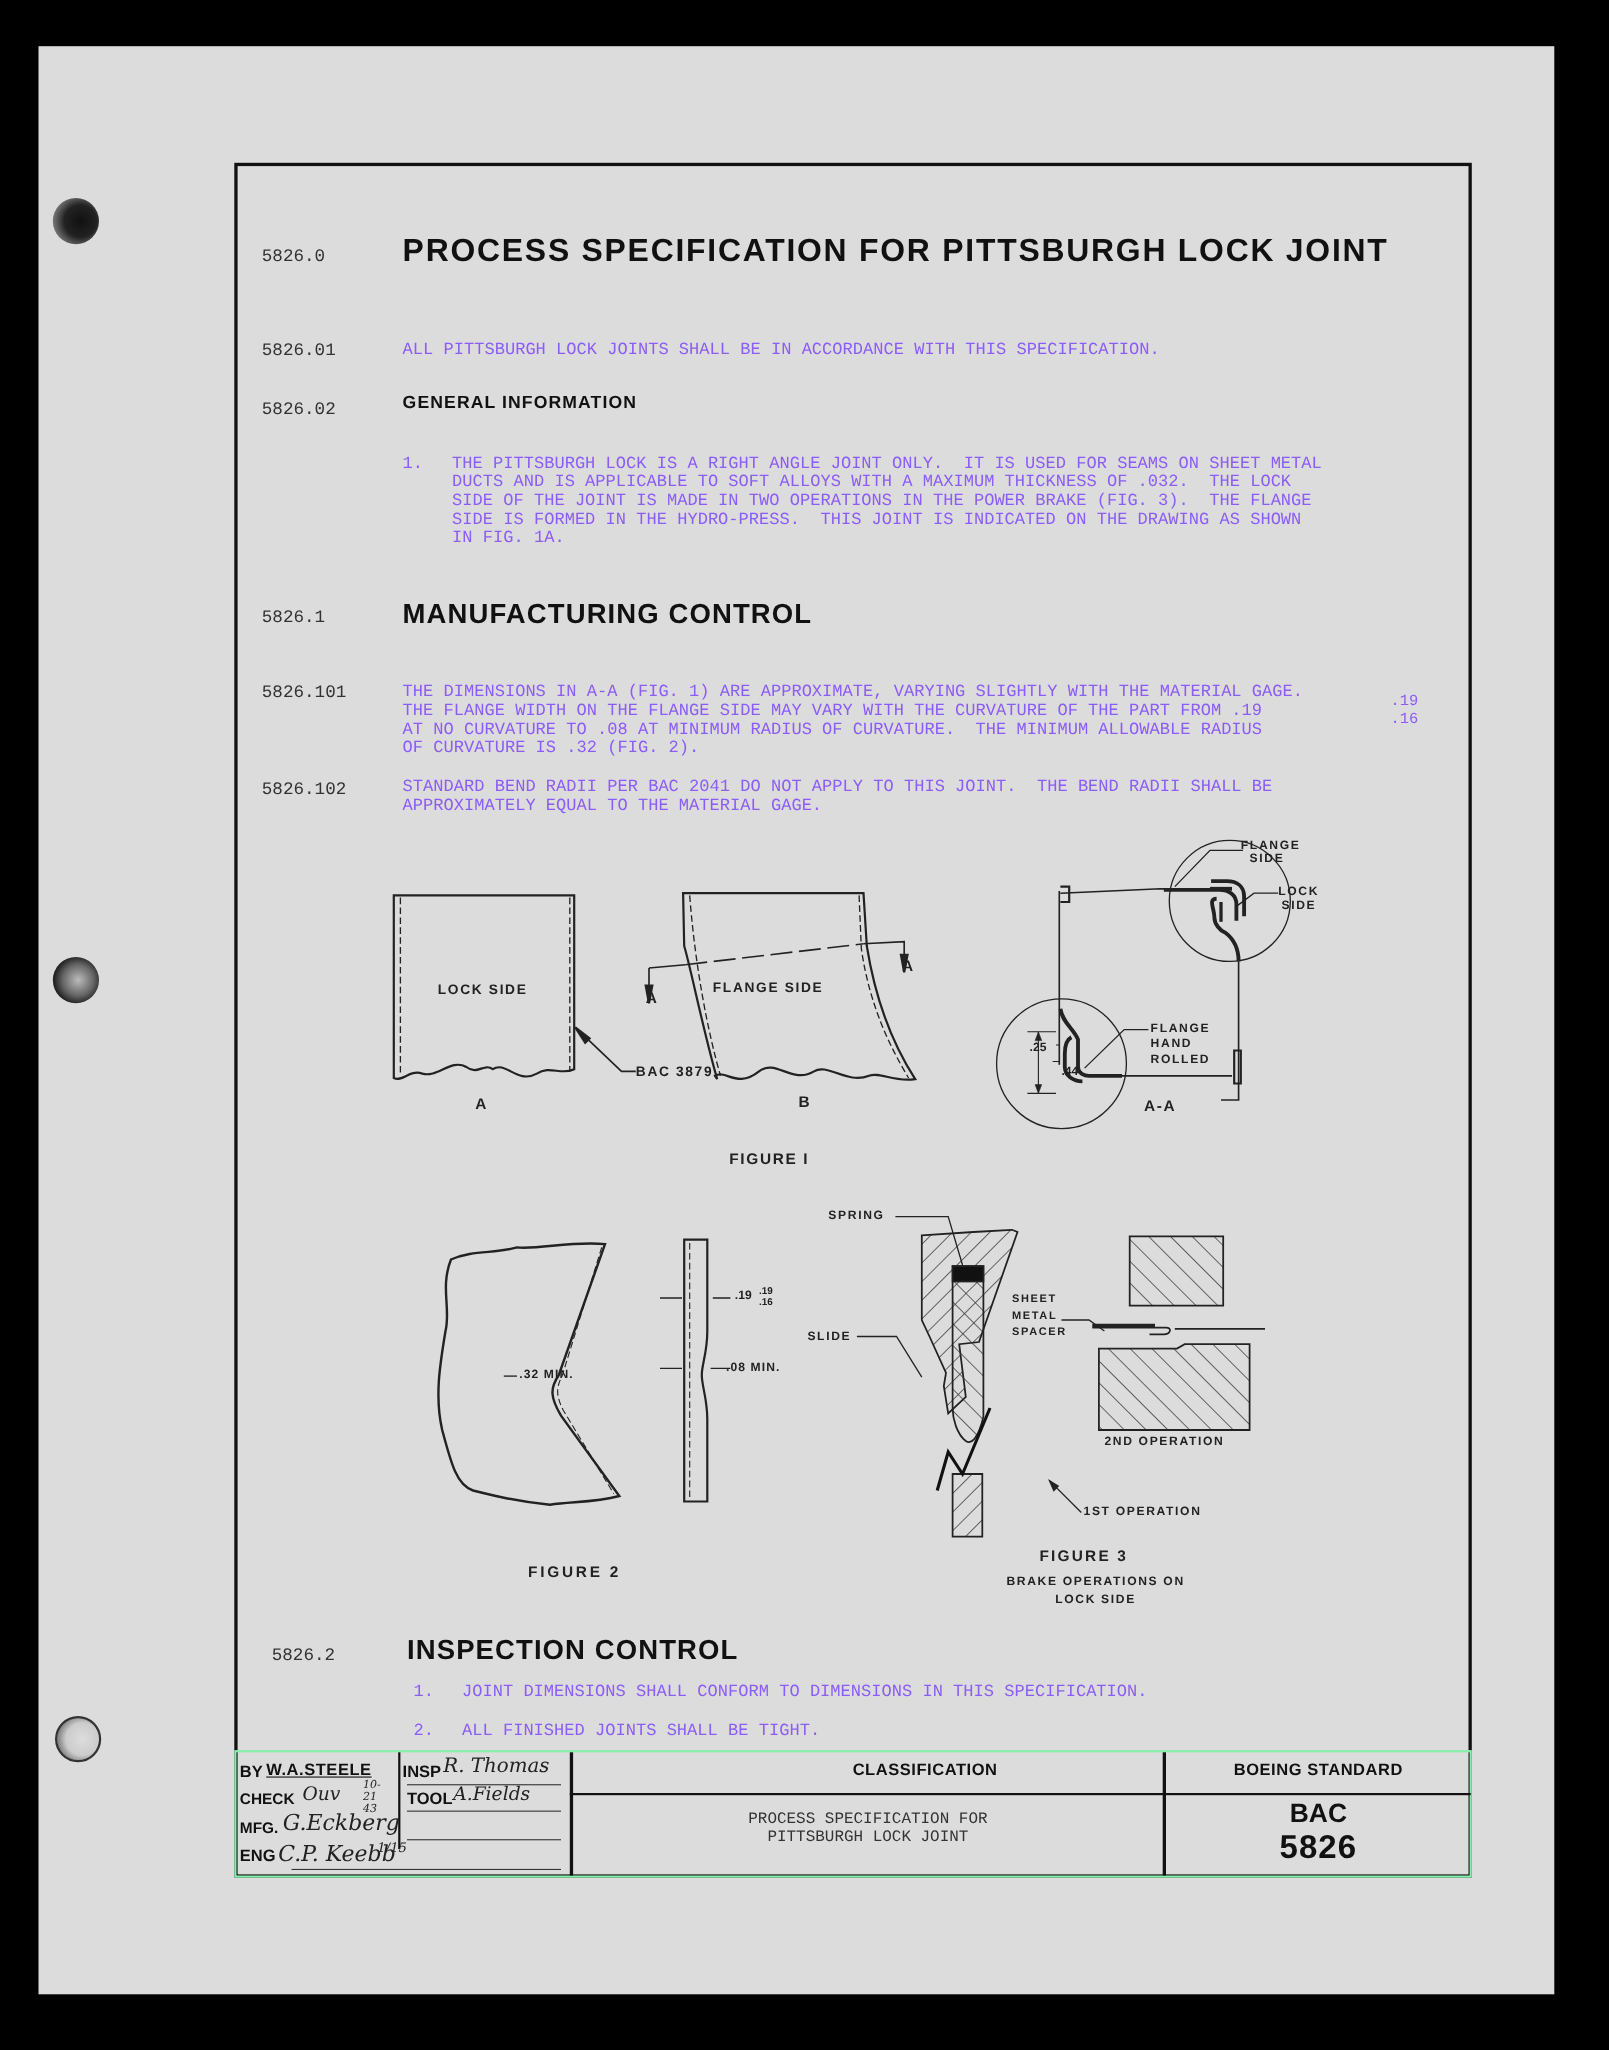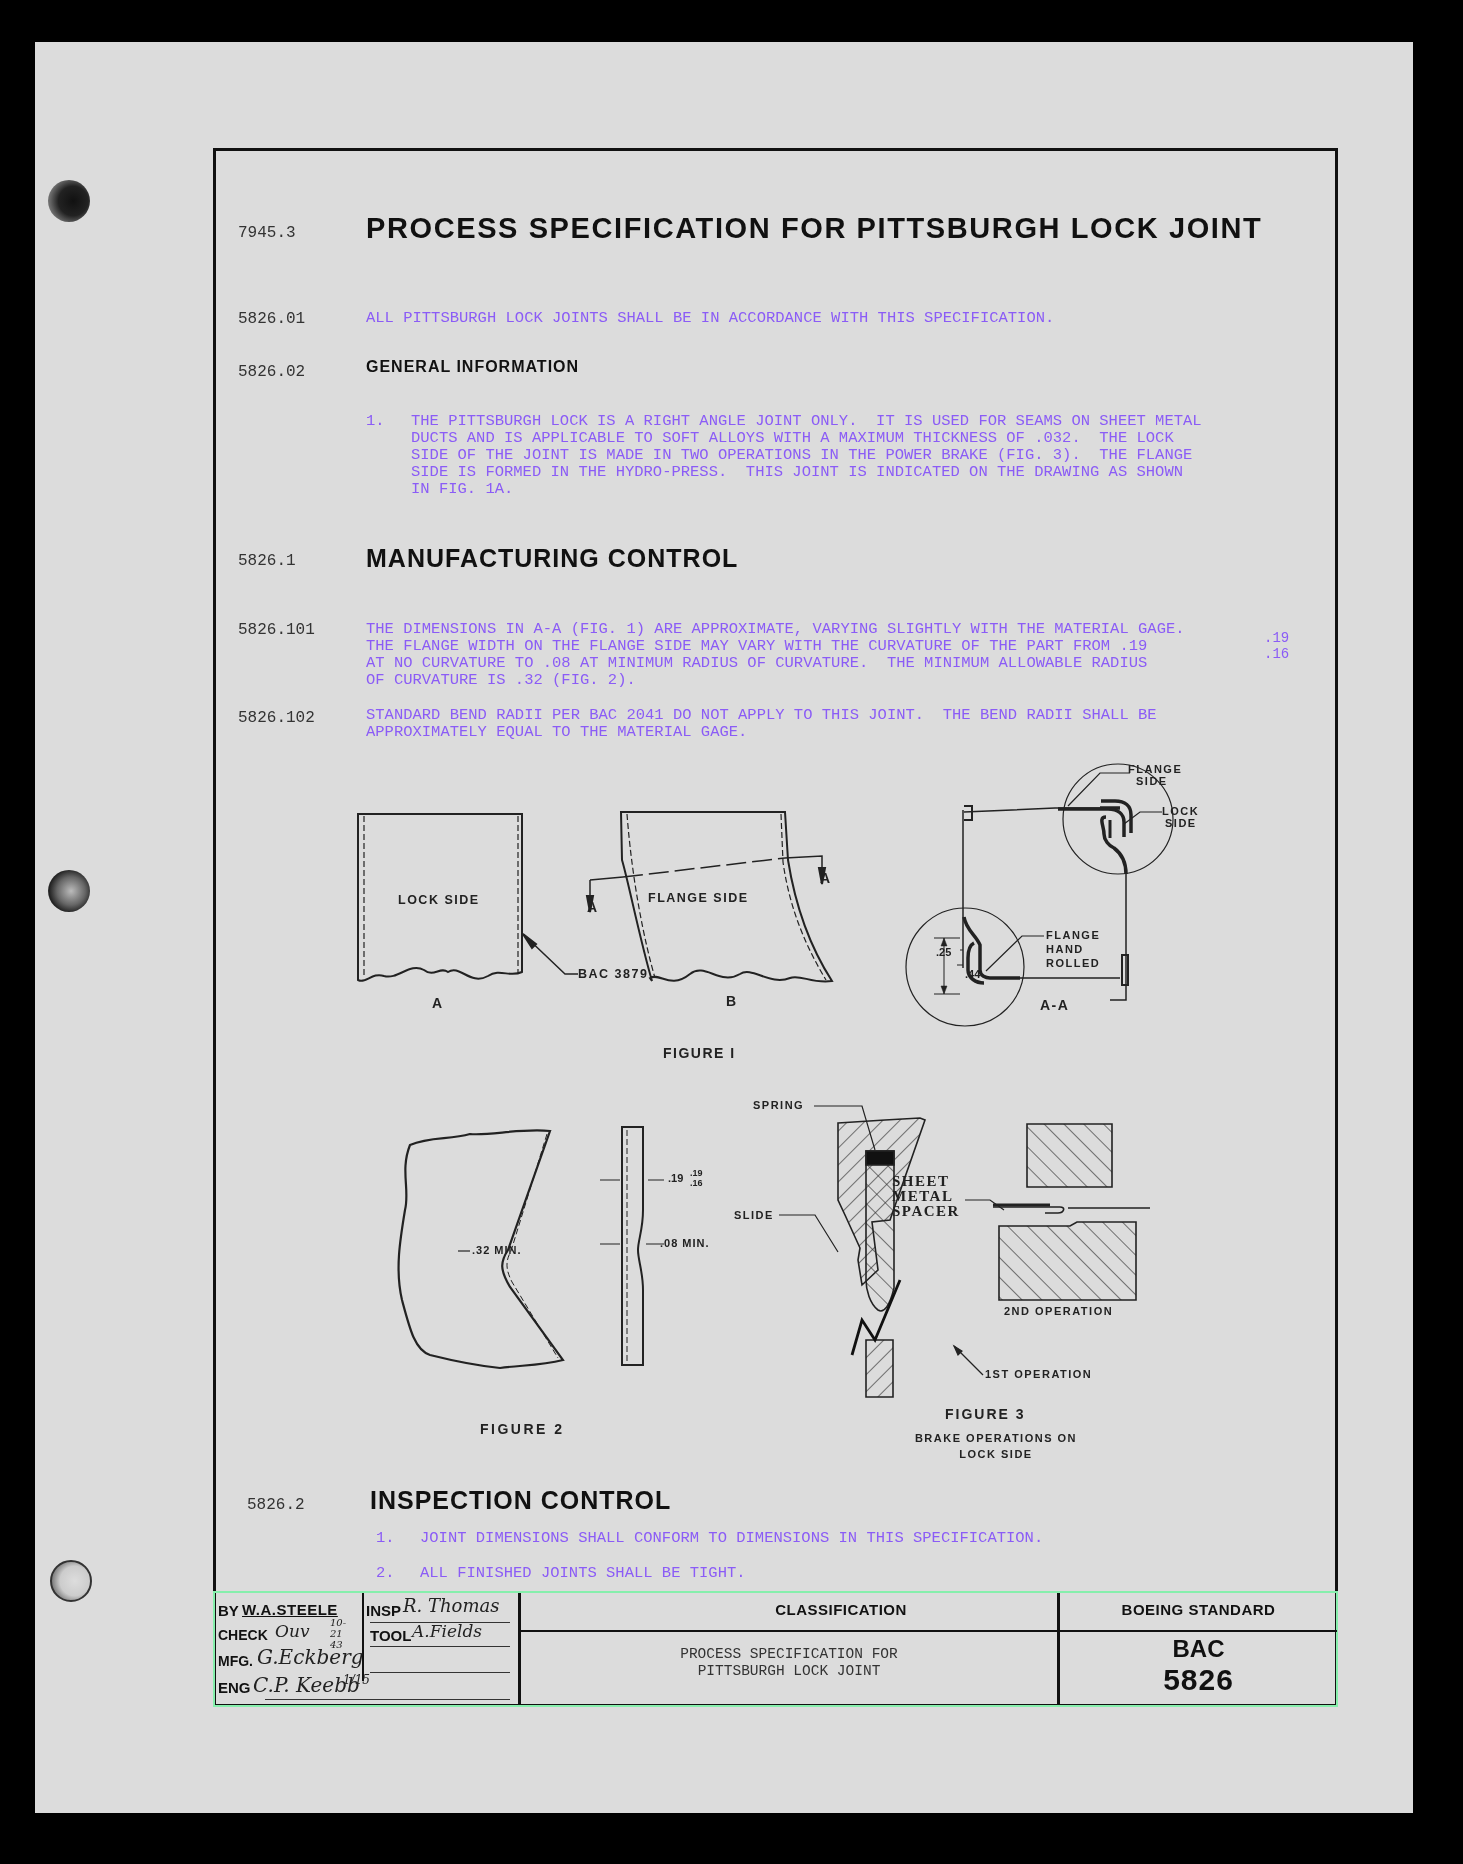--- a/index.html
+++ b/index.html
@@ -27,21 +27,21 @@
 </head>
 <body>
 
 <div class="page"></div>
 <div class="hole hole1"></div>
 <div class="hole hole2"></div>
 <div class="hole hole3"></div>
 
 <div style="position:absolute;left:213px;top:148px;width:1125px;height:1559px;border:3px solid #111;box-sizing:border-box;"></div>
 
-<div class="num" style="top:224px;">7945.3</div>
+<div class="num" style="top:224px;">5826.0</div>
 <div class="heading h1">PROCESS SPECIFICATION FOR PITTSBURGH LOCK JOINT</div>
 
 <div class="num" style="top:310px;">5826.01</div>
 <div class="txt" style="left:366px;top:310px;">ALL PITTSBURGH LOCK JOINTS SHALL BE IN ACCORDANCE WITH THIS SPECIFICATION.</div>
 
 <div class="num" style="top:363px;">5826.02</div>
 <div class="heading h2" style="top:358px;">GENERAL INFORMATION</div>
 <div class="txt" style="left:366px;top:413px;">1.</div>
 <div>
   <div class="txt" style="left:411px;top:413px;">THE PITTSBURGH LOCK IS A RIGHT ANGLE JOINT ONLY.  IT IS USED FOR SEAMS ON SHEET METAL</div>
@@ -173,21 +173,21 @@
 <div class="lbl" style="left:1040px;top:997px;font-size:14px;">A-A</div>
 
 <div class="lbl" style="left:472px;top:1244px;font-size:11px;letter-spacing:1px;">.32 MIN.</div>
 <div class="lbl" style="left:668px;top:1172px;font-size:11px;letter-spacing:0;">.19</div>
 <div class="lbl" style="left:690px;top:1168px;font-size:9px;letter-spacing:0;line-height:10px;"><span>.19</span><br><span>.16</span></div>
 <div class="lbl" style="left:660px;top:1237px;font-size:11px;letter-spacing:1px;">.08 MIN.</div>
 <div class="lbl" style="left:480px;top:1421px;font-size:14px;letter-spacing:2.5px;">FIGURE 2</div>
 
 <div class="lbl" style="left:753px;top:1099px;font-size:11px;">SPRING</div>
 <div class="lbl" style="left:734px;top:1209px;font-size:11px;">SLIDE</div>
-<div class="lbl" style="left:892px;top:1174px;font-size:15px;line-height:15px;font-family:Liberation Serif, serif;"><span>SHEET</span><br><span>METAL</span><br><span>SPACER</span></div>
+<div class="lbl" style="left:920px;top:1174px;font-size:10px;line-height:15px;"><span>SHEET</span><br><span>METAL</span><br><span>SPACER</span></div>
 <div class="lbl" style="left:1004px;top:1305px;font-size:11px;">2ND OPERATION</div>
 <div class="lbl" style="left:985px;top:1368px;font-size:11px;">1ST OPERATION</div>
 <div class="lbl" style="left:945px;top:1406px;font-size:14px;letter-spacing:2px;">FIGURE 3</div>
 <div class="lbl" style="left:906px;top:1430px;font-size:11px;line-height:16px;text-align:center;width:180px;"><span>BRAKE OPERATIONS ON</span><br><span>LOCK SIDE</span></div>
 
 <div class="num" style="top:1496px;left:247px;">5826.2</div>
 <div class="heading" style="left:370px;top:1486px;font-size:25px;">INSPECTION CONTROL</div>
 <div class="txt" style="left:376px;top:1530px;">1.</div>
 <div class="txt" style="left:420px;top:1530px;">JOINT DIMENSIONS SHALL CONFORM TO DIMENSIONS IN THIS SPECIFICATION.</div>
 <div class="txt" style="left:376px;top:1565px;">2.</div>

